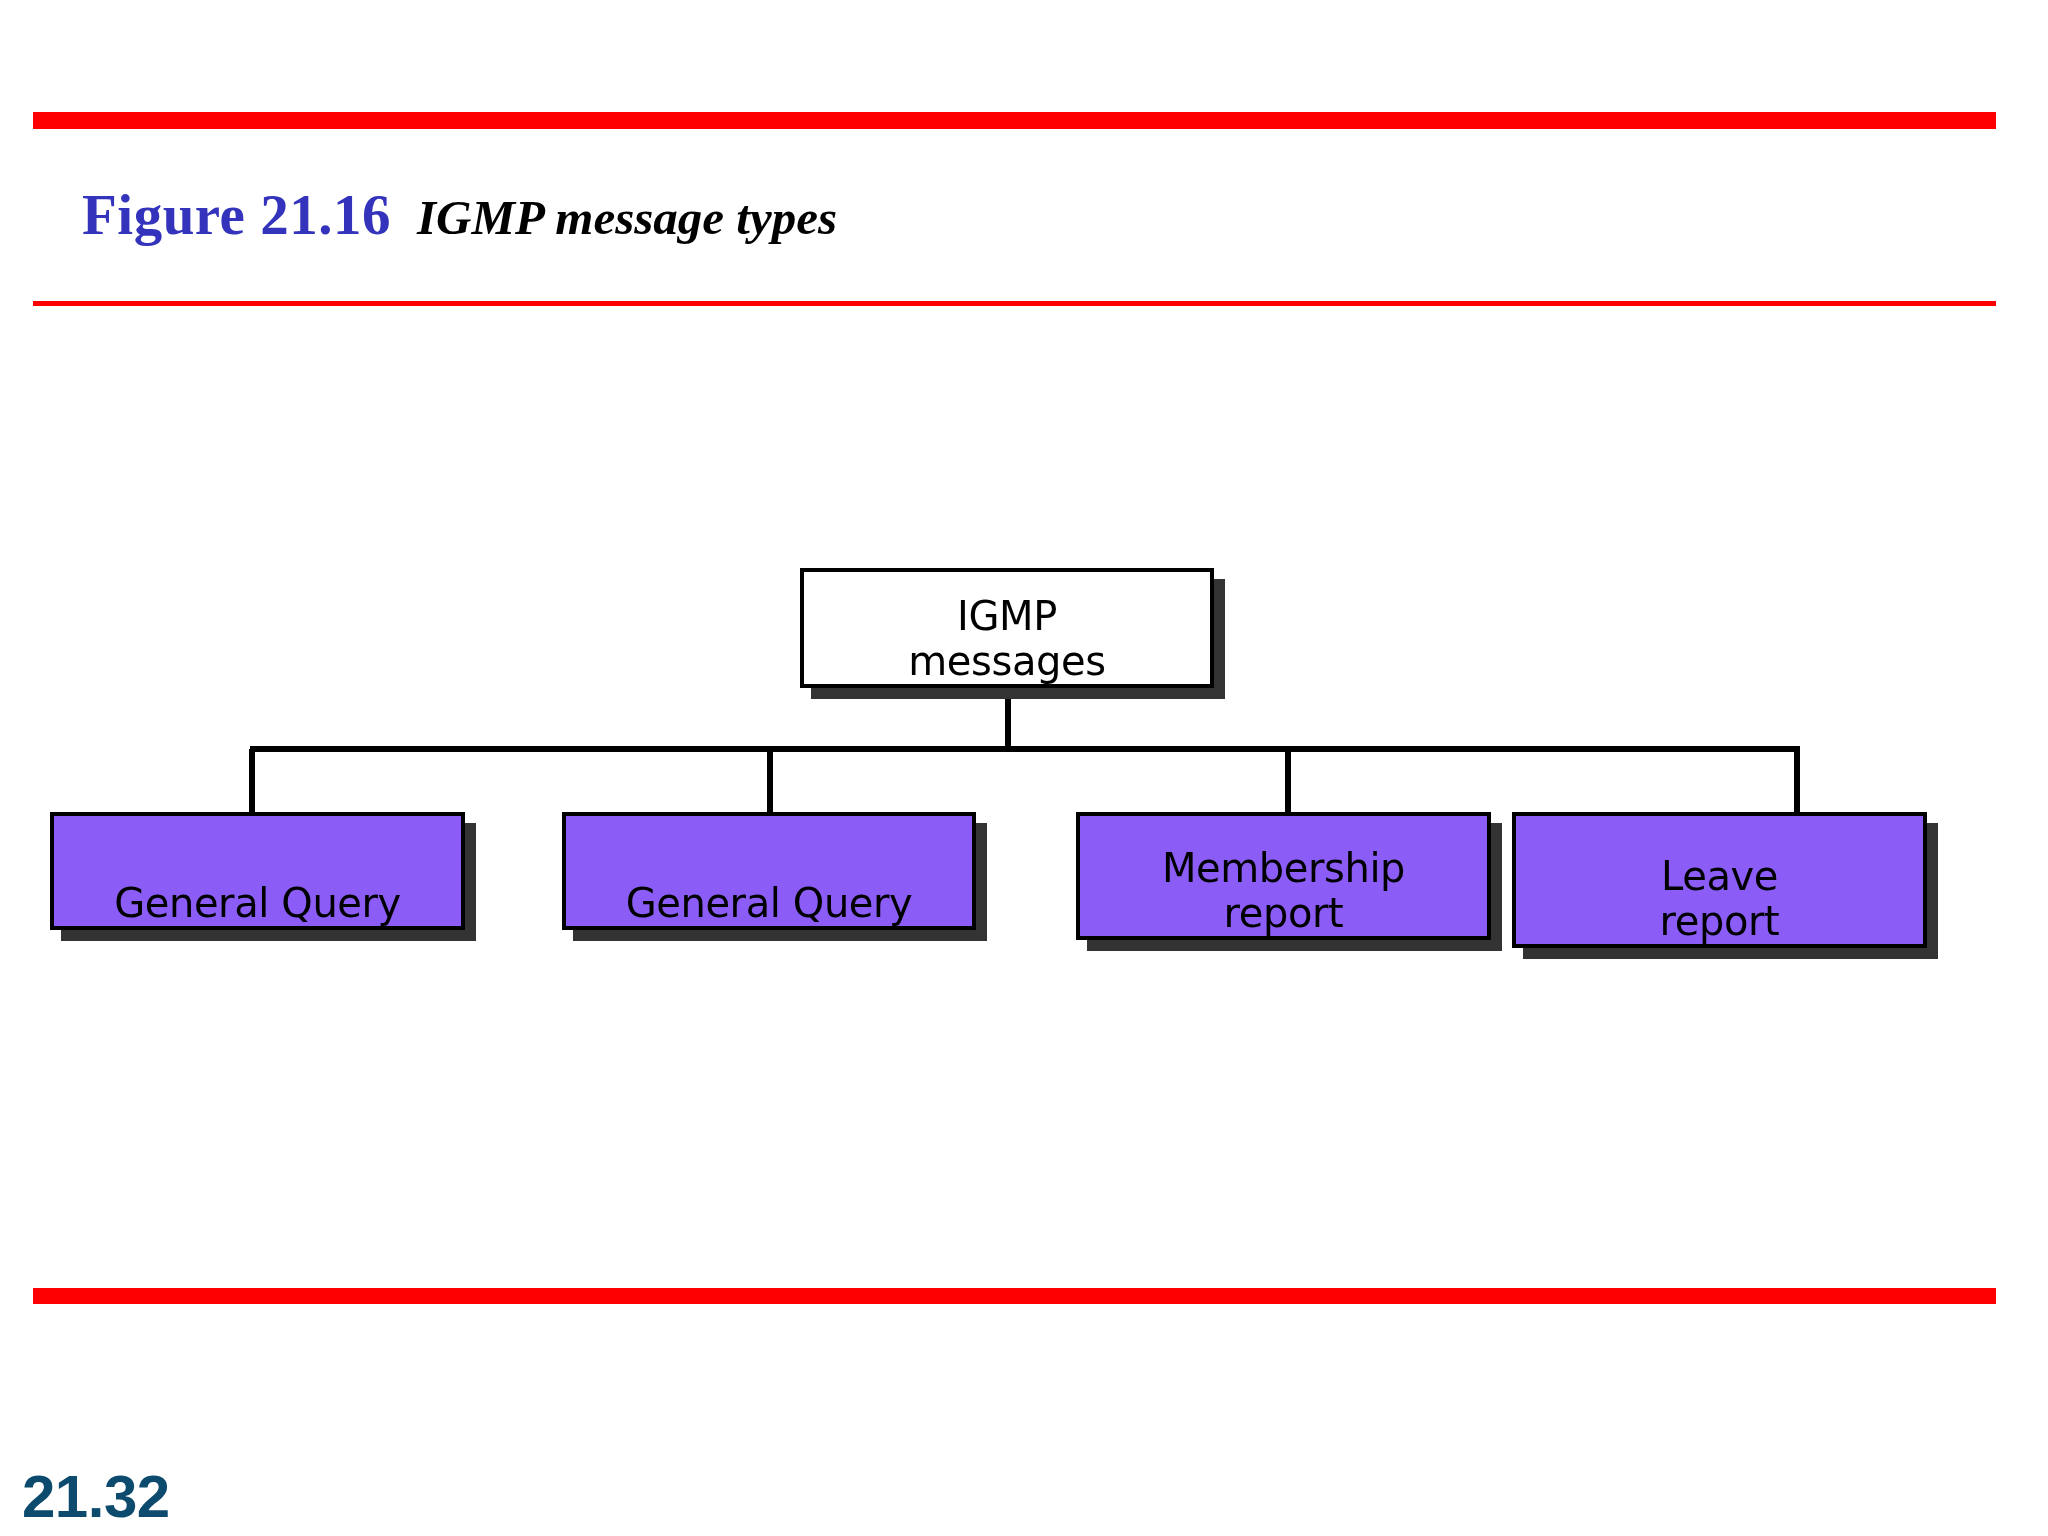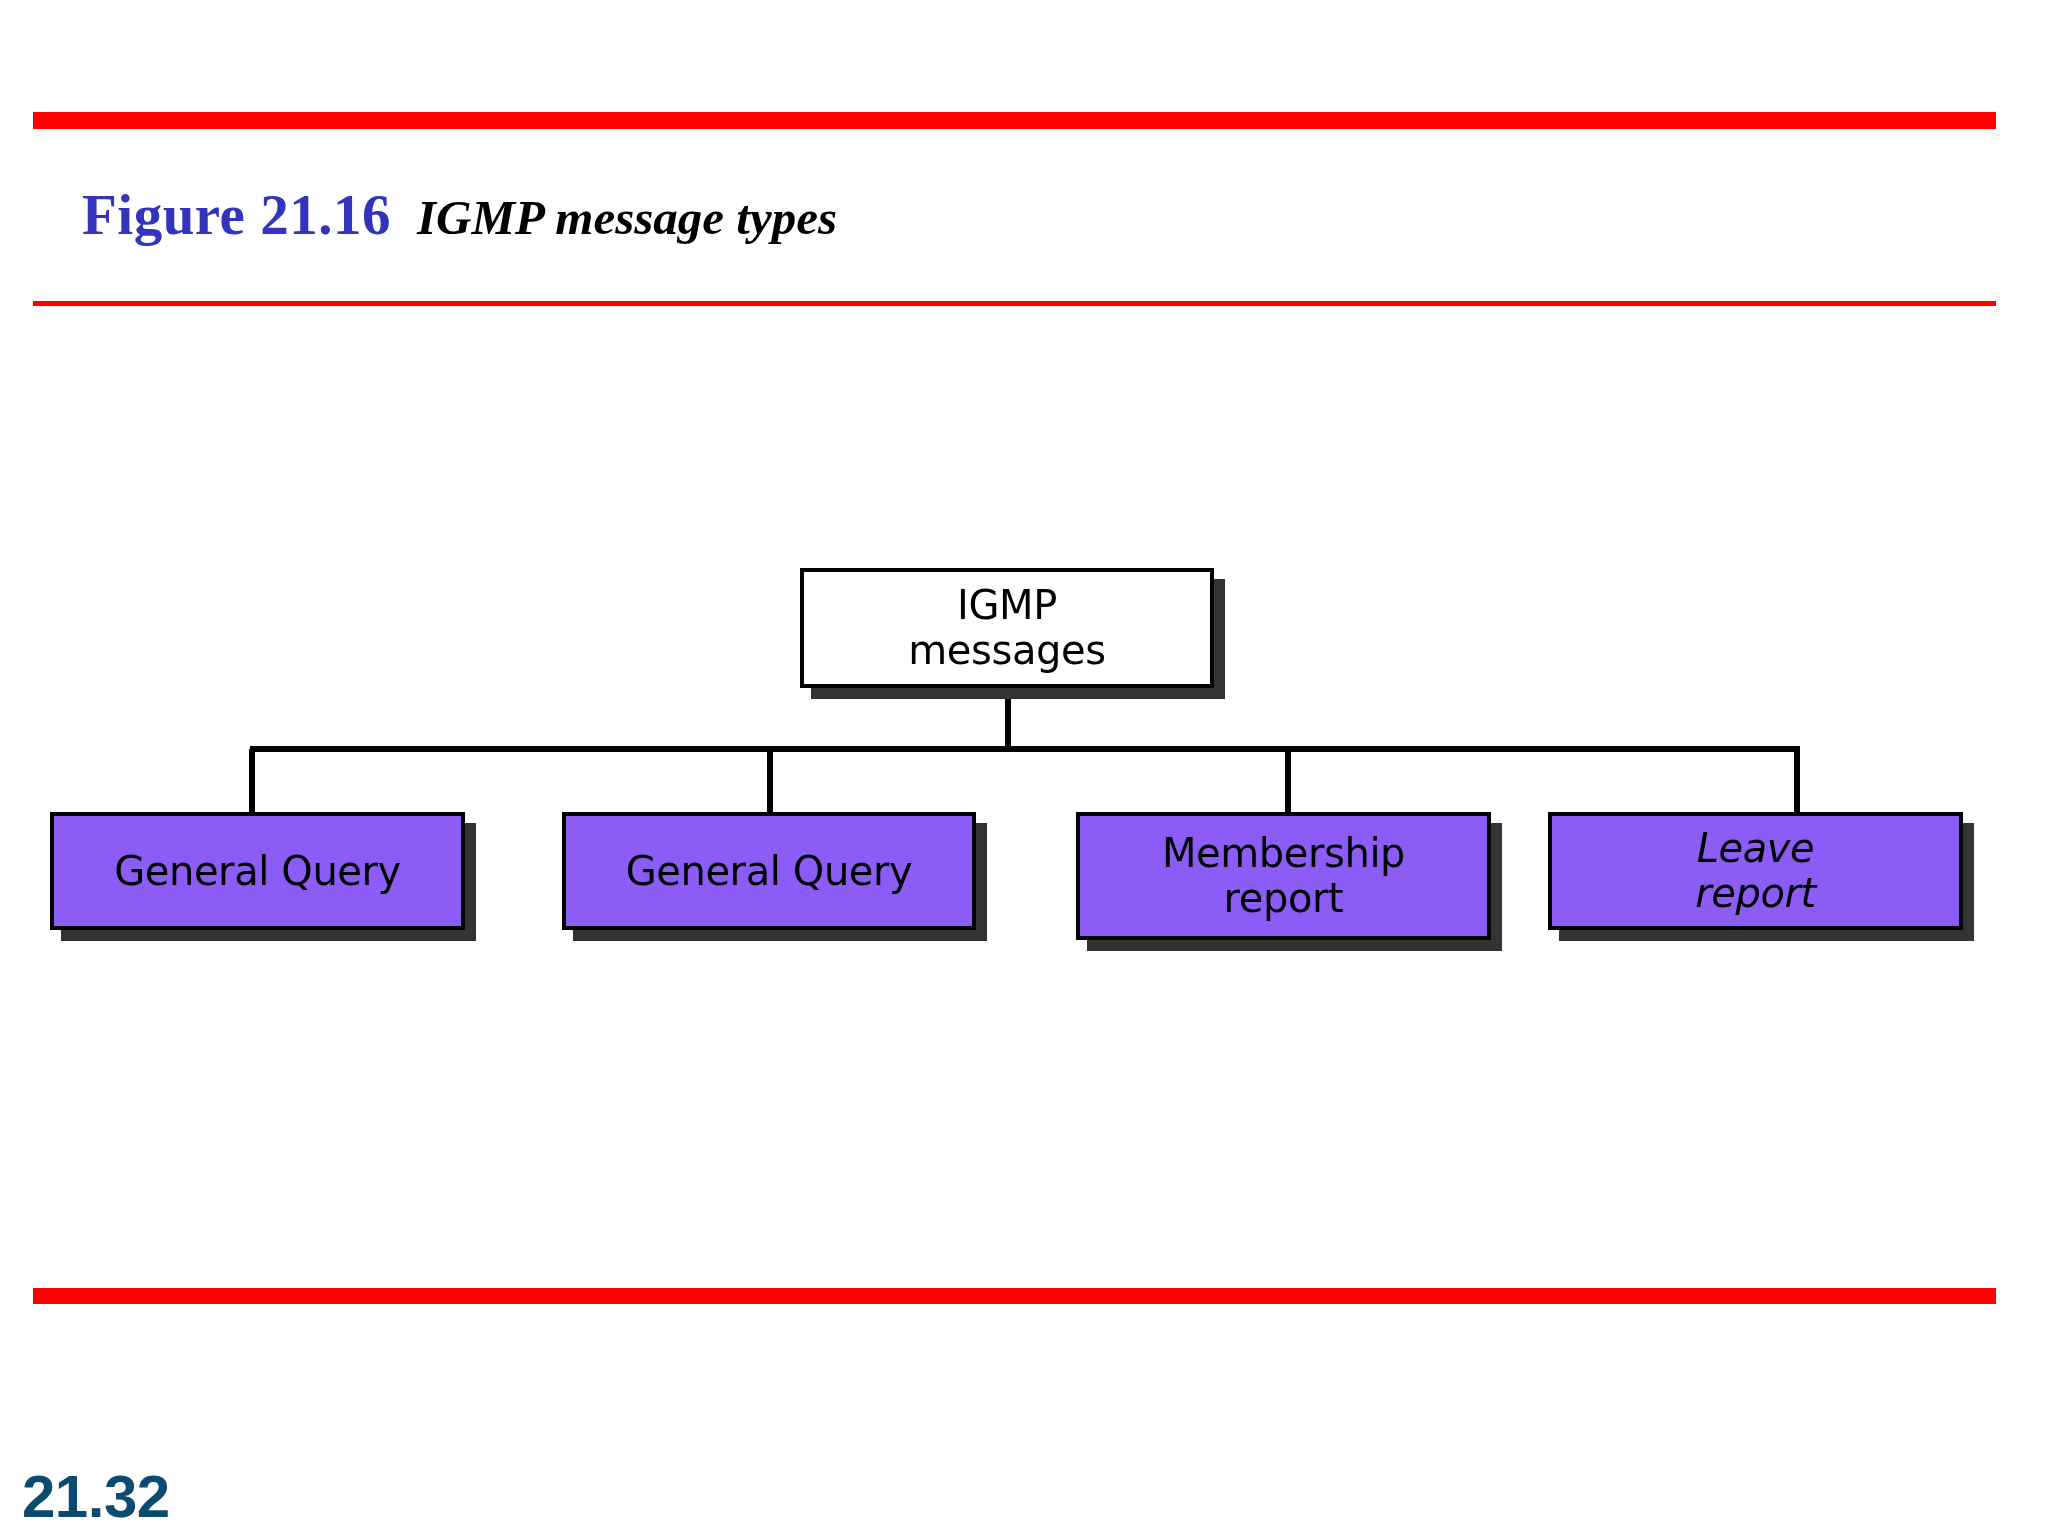--- a/index.html
+++ b/index.html
@@ -74,21 +74,21 @@
     left: 0;
     top: 0;
   }
 
   .node {
     position: absolute;
     box-sizing: border-box;
     border: 4px solid #000000;
     box-shadow: 11px 11px 0 0 #333333;
     display: flex;
-    align-items: center;
+    align-items: flex-end;
     justify-content: center;
     text-align: center;
   }
   .node-label {
     font-family: "DejaVu Sans", "Liberation Sans", sans-serif;
     font-size: 40px;
     line-height: 1.12;
     color: #000000;
     font-weight: 400;
     letter-spacing: -0.4px;
@@ -100,21 +100,21 @@
     background: #8b5cf6;
   }
 
   
   #node-root { left: 800px; top: 568px; width: 414px; height: 120px; }
 
   
   #node-general-query    { left: 50px;   top: 812px; width: 415px; height: 118px; }
   #node-special-query    { left: 562px;  top: 812px; width: 414px; height: 118px; }
   #node-membership-report{ left: 1076px; top: 812px; width: 415px; height: 128px; }
-  #node-leave-report     { left: 1548px; top: 812px; width: 415px; height: 118px; font-style: italic; }
+  #node-leave-report     { left: 1512px; top: 812px; width: 415px; height: 136px; }
 </style>
 </head>
 <body>
 
 <div class="rule" id="rule-top-thick"></div>
 <div class="rule" id="rule-top-thin"></div>
 <div class="rule" id="rule-bottom"></div>
 
 <div id="title-block">
   <span id="figure-number">Figure 21.16</span><span id="figure-caption">IGMP message types</span>

